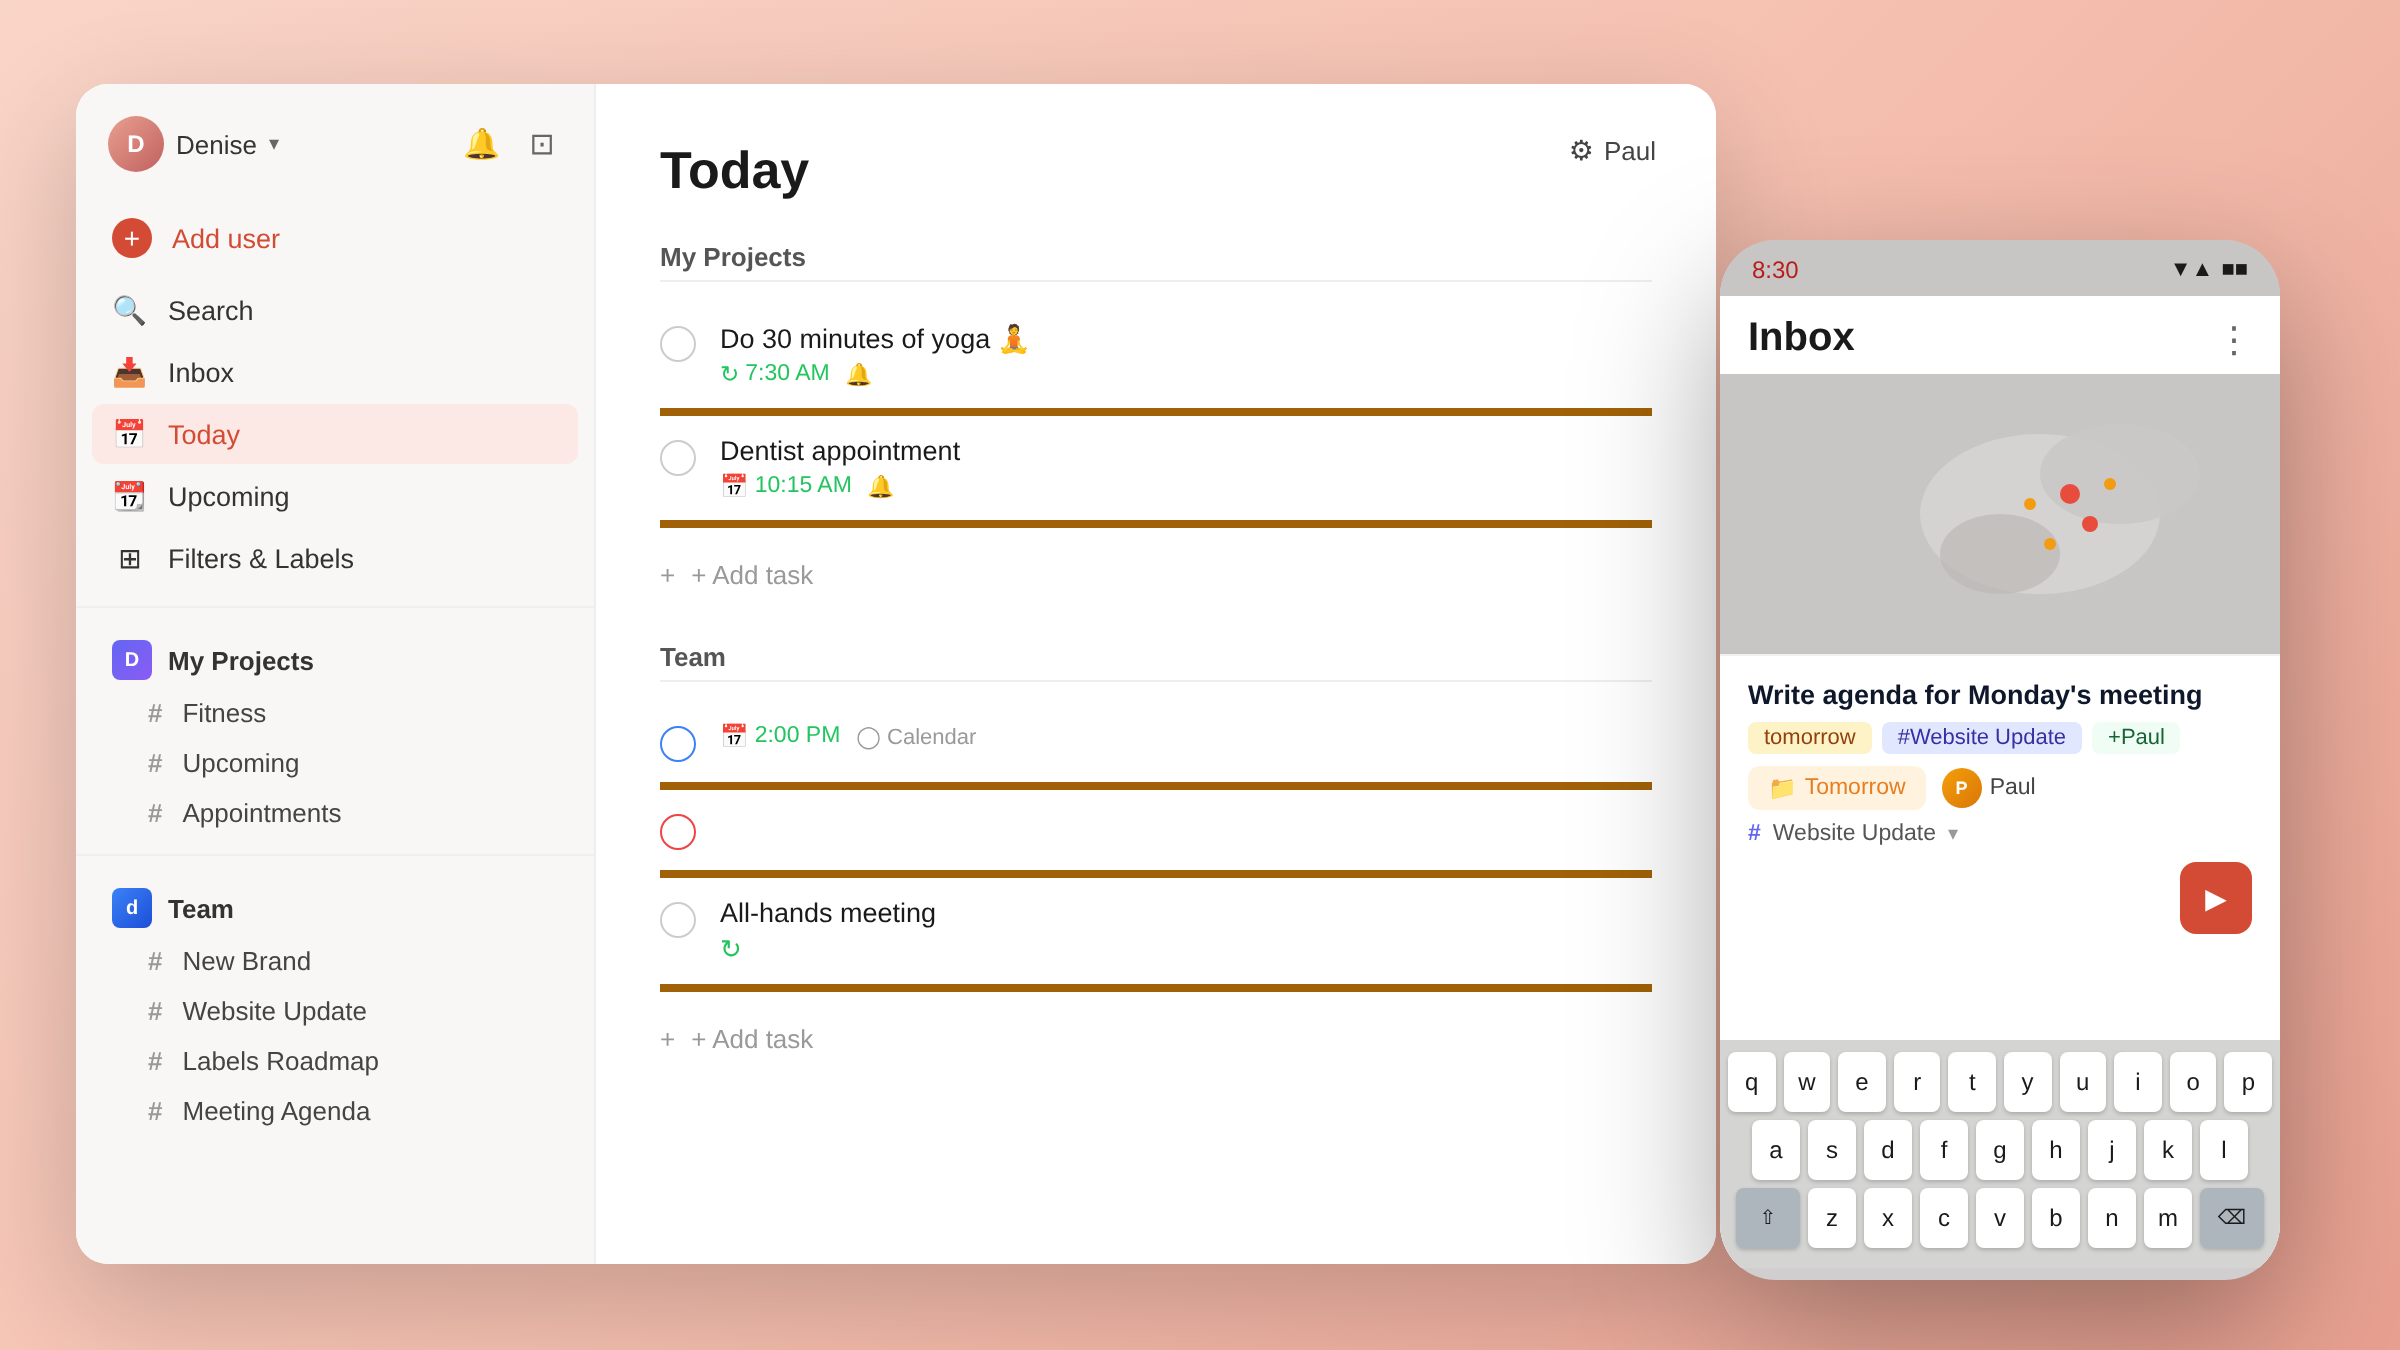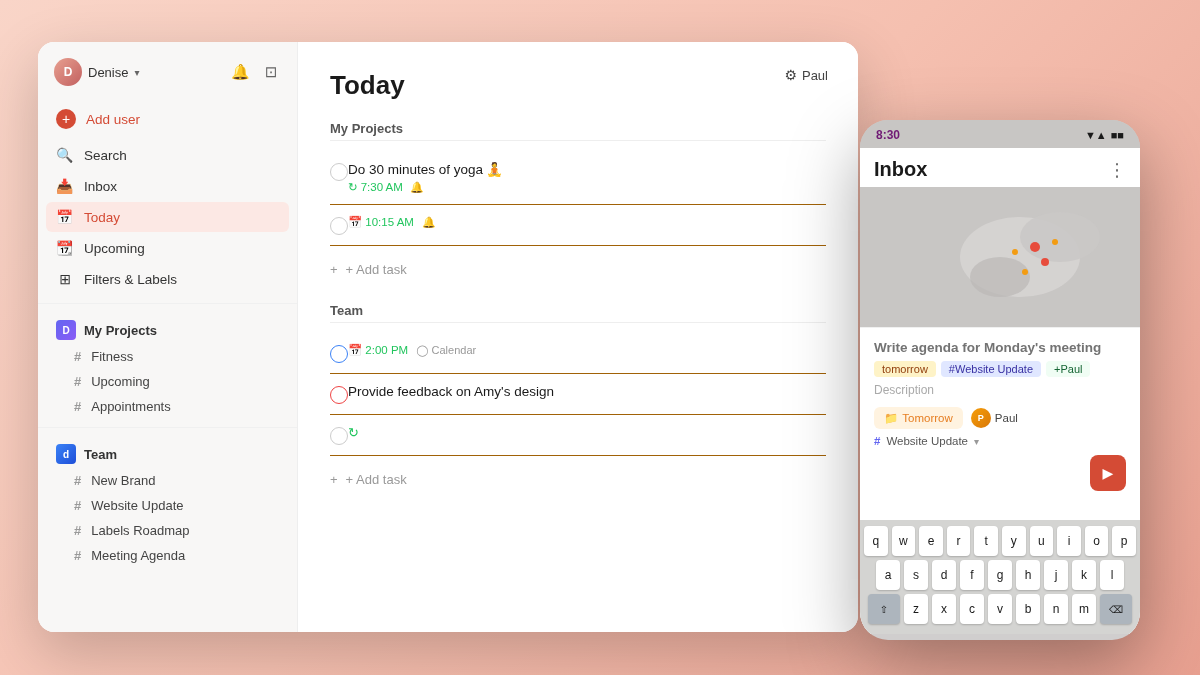--- a/index.html
+++ b/index.html
@@ -229,21 +229,22 @@
     }
 
     .task-list {
       margin-bottom: 8px;
     }
 
     .task-item {
       display: flex;
       align-items: flex-start;
       padding: 10px 0;
-      border-bottom: 1px solid #a16207;
+      border-bottom: 4px solid #a16207;
+      gap: 12px;
     }
 
     .task-checkbox {
       width: 18px;
       height: 18px;
       border: 1.5px solid #ccc;
       border-radius: 50%;
       flex-shrink: 0;
       margin-top: 2px;
       cursor: pointer;
@@ -322,22 +323,22 @@
     .phone-status-bar {
       background: #c8c6c4;
       padding: 8px 16px 6px 16px;
       display: flex;
       align-items: center;
       justify-content: space-between;
     }
 
     .status-time {
       font-size: 12px;
-      font-weight: 700;
-      color: #701a75;
+      font-weight: 400;
+      color: #b91c1c;
     }
 
     .status-icons {
       display: flex;
       gap: 4px;
       align-items: center;
       font-size: 11px;
       color: #1a1a1a;
     }
 
@@ -383,21 +384,21 @@
       background: #fff;
       border-radius: 0;
       padding: 12px 14px;
       border-top: 1px solid #f0f0f0;
       flex: 1;
     }
 
     .notif-title {
       font-size: 13.5px;
       font-weight: 600;
-      color: #737373;
+      color: #0f172a;
       margin-bottom: 6px;
     }
 
     .notif-tags {
       display: flex;
       gap: 5px;
       flex-wrap: wrap;
       margin-bottom: 6px;
       align-items: center;
     }
@@ -689,20 +690,21 @@
               <span>7:30 AM</span>
             </span>
             <span class="task-alarm">🔔</span>
           </div>
         </div>
       </div>
 
       <div class="task-item">
         <div class="task-checkbox"></div>
         <div class="task-content">
+          <div class="task-name">Dentist appointment</div>
           <div class="task-meta">
             <span class="task-time">
               <span>📅</span>
               <span>10:15 AM</span>
             </span>
             <span class="task-alarm">🔔</span>
           </div>
         </div>
       </div>
 
@@ -728,28 +730,26 @@
             <span style="font-size:11px;color:#999;">
               <span>◯</span>
               <span>Calendar</span>
             </span>
           </div>
         </div>
       </div>
 
       <div class="task-item">
         <div class="task-checkbox red"></div>
-        <div class="task-content">
-          <div class="task-name">Provide feedback on Amy's design</div>
-        </div>
       </div>
 
       <div class="task-item">
         <div class="task-checkbox"></div>
         <div class="task-content">
+          <div class="task-name">All-hands meeting</div>
           <div class="task-meta">
             <span style="font-size:13px;color:#22c55e;">↻</span>
           </div>
         </div>
       </div>
     </div>
 
     <div class="add-task-row">
       <span>+</span>
       <span>+ Add task</span>
@@ -793,21 +793,20 @@
       </div>
     </div>
 
     <div class="notification-card">
       <div class="notif-title">Write agenda for Monday's meeting</div>
       <div class="notif-tags">
         <span class="tag tomorrow">tomorrow</span>
         <span class="tag website">#Website Update</span>
         <span class="tag paul">+Paul</span>
       </div>
-      <div class="notif-desc">Description</div>
 
       <div class="notif-footer">
         <div class="notif-tomorrow-btn">
           <span>📁</span>
           <span>Tomorrow</span>
         </div>
         <div class="notif-paul">
           <div class="paul-avatar">P</div>
           <span>Paul</span>
         </div>

